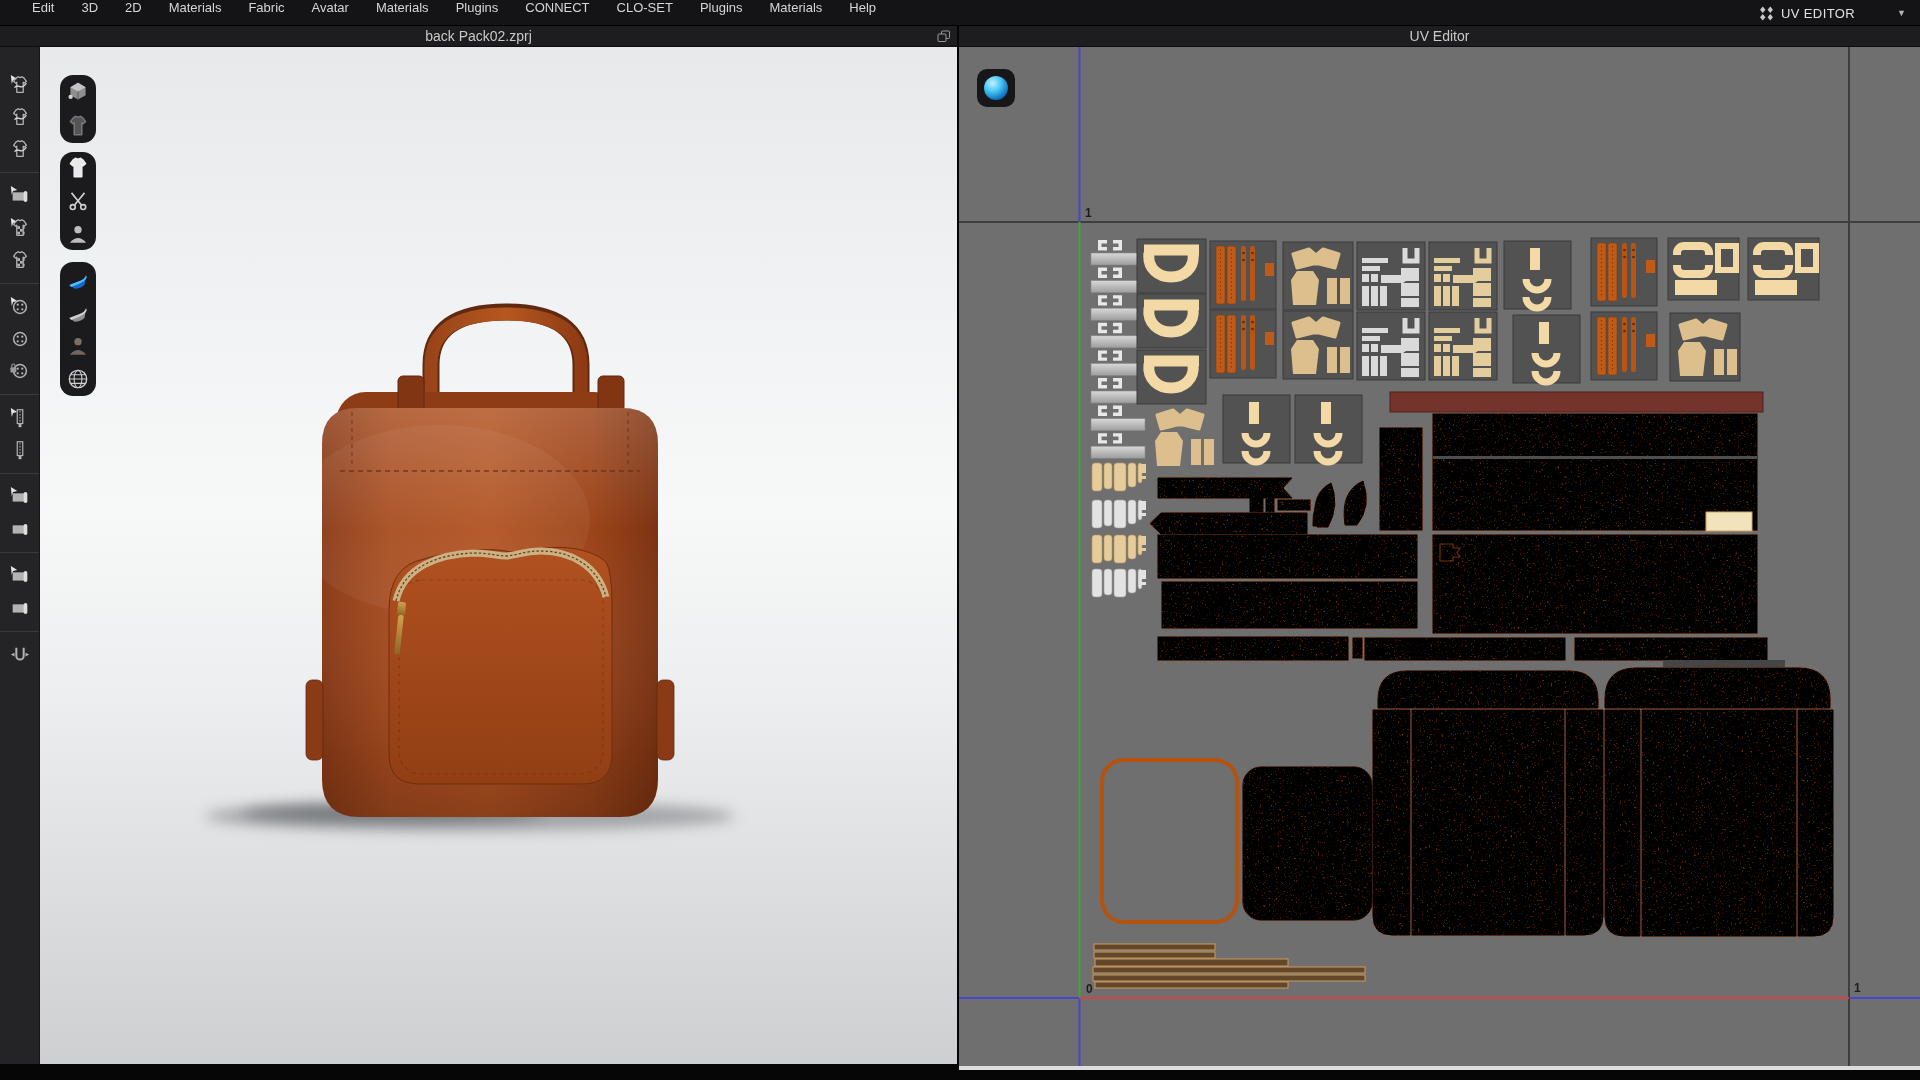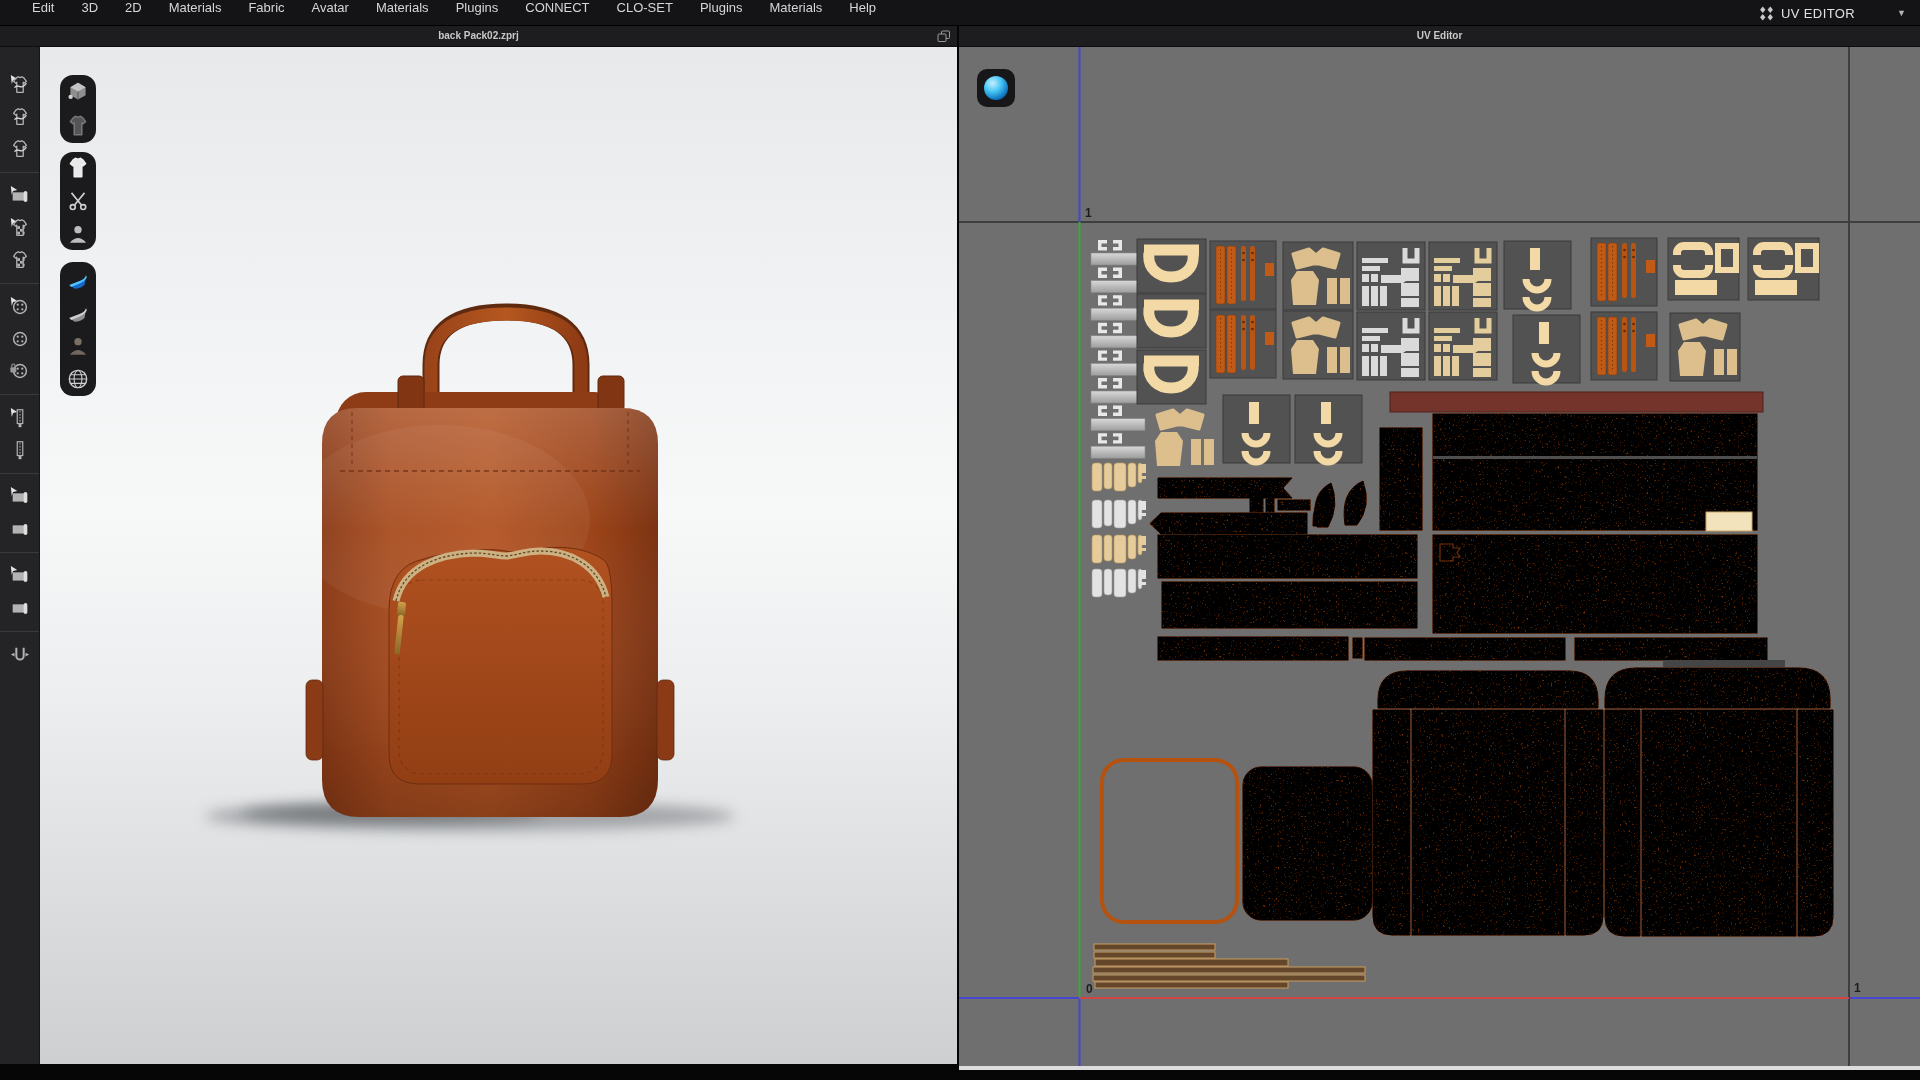--- a/index.html
+++ b/index.html
@@ -10,21 +10,21 @@
   .menubar{position:absolute;left:0;top:0;width:1920px;height:26px;background:#141416;
            border-bottom:1px solid #000;display:flex;padding-left:32px;}
   .menubar .mi{color:#d6d6d6;font-size:13px;margin-right:27px;cursor:default;white-space:nowrap;}
   .mode{position:absolute;right:14px;top:0;height:26px;display:flex;align-items:center;}
   .mode .lbl{color:#e0e0e0;font-size:13px;letter-spacing:.4px;margin-left:7px;}
   .mode .dd{color:#b5b5b5;font-size:9px;margin-left:42px;}
   
   .ptitlebar{position:absolute;top:26px;height:21px;background:#1d1d1f;border-bottom:1px solid #0c0c0d;}
   .ptitlebar.left{left:0;width:957px;}
   .ptitlebar.right{left:959px;width:961px;}
-  .ptitle{width:100%;text-align:center;color:#c9c9c9;font-size:10px;line-height:20px;font-weight:bold;}
+  .ptitle{width:100%;text-align:center;color:#c9c9c9;font-size:14px;line-height:20px;}
   .winbtn{position:absolute;right:6px;top:4px;width:14px;height:13px;cursor:pointer;}
   .divider{position:absolute;left:957px;top:26px;width:2px;height:1054px;background:#050506;}
   
   .sidebar{position:absolute;left:0;top:47px;width:40px;height:1017px;background:#242427;
            border-right:1px solid #151517;padding-top:20px;}
   .sgroup{padding:2px 0;}
   .sgroup + .sgroup{border-top:1px solid #3a3a3d;margin-top:5px;padding-top:7px;}
   .stool{width:40px;height:32px;display:flex;align-items:center;justify-content:center;cursor:pointer;}
   
   .viewport{position:absolute;left:40px;top:47px;width:917px;height:1017px;

